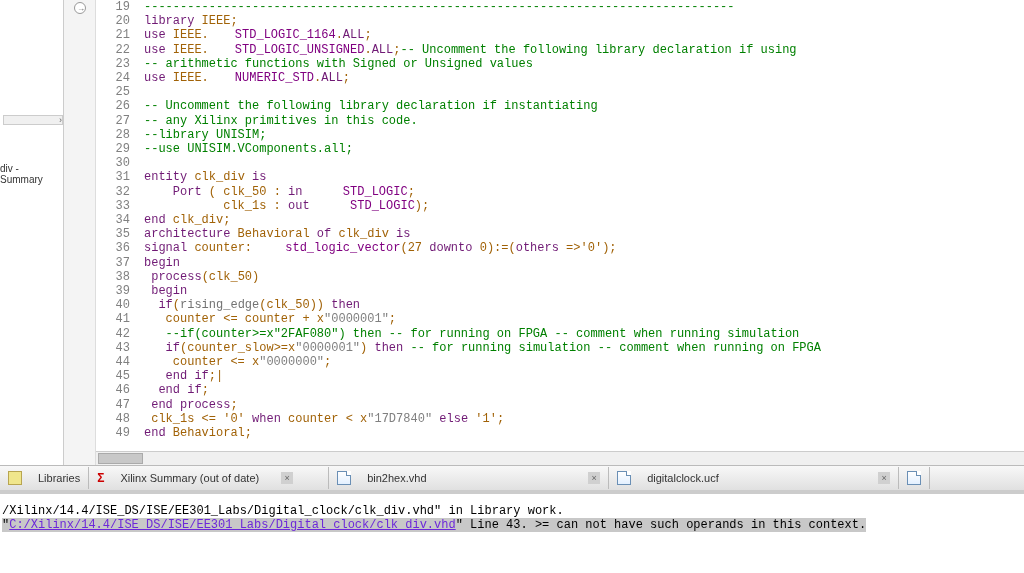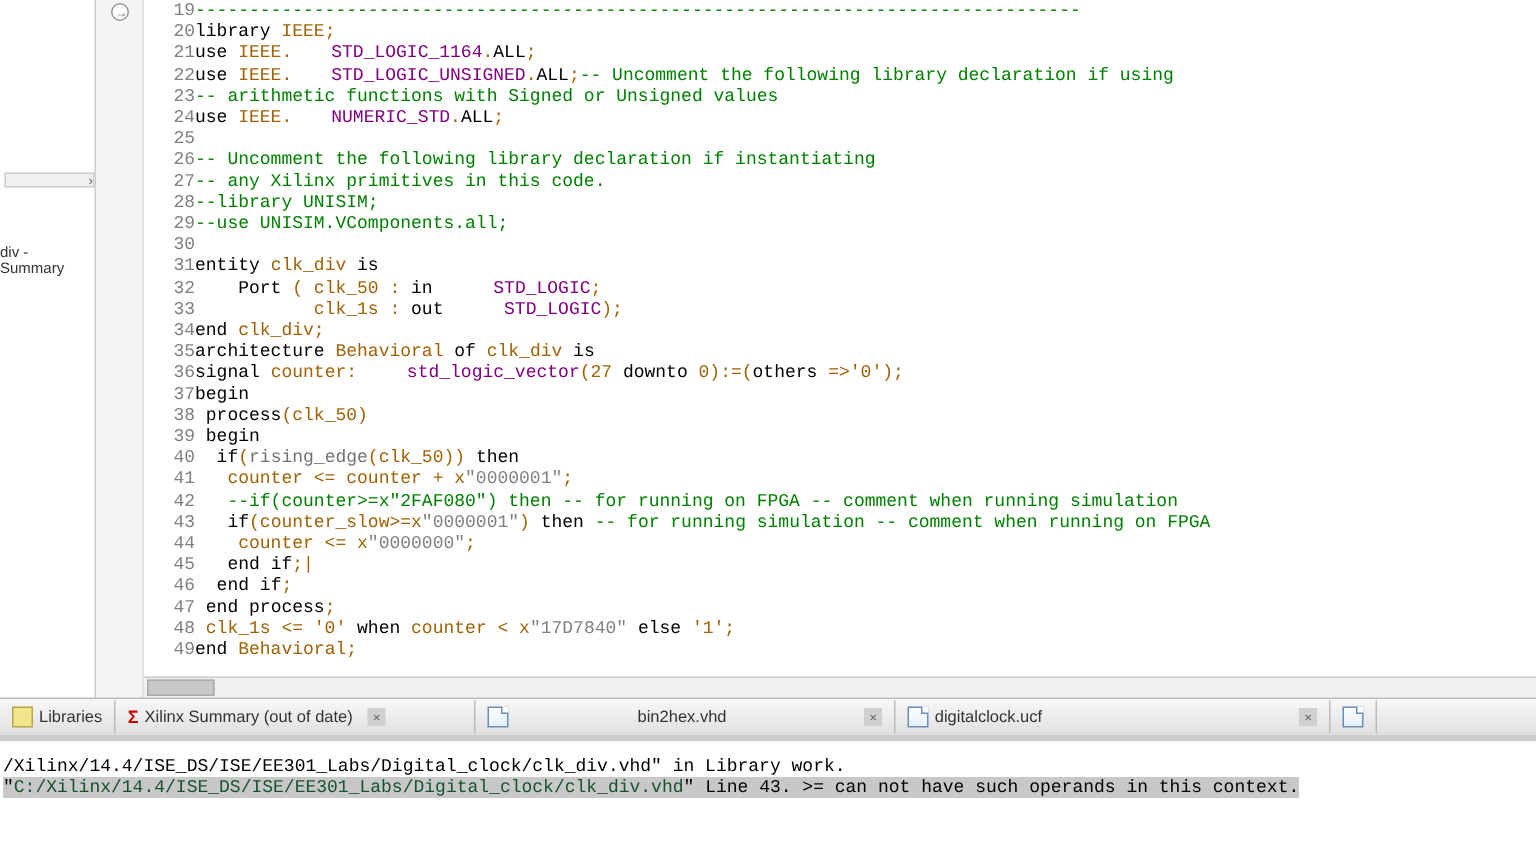--- a/index.html
+++ b/index.html
@@ -6,35 +6,35 @@
 body { font-family:Tahoma,Verdana,sans-serif; font-size:11px; background:#fff; width:1024px; height:573px; overflow:hidden; position:relative; }
 .left-panel { position:absolute; left:0; top:0; width:64px; height:500px; background:#fff; border-right:1px solid #ccc; }
 .left-expand { position:absolute; right:0; top:115px; width:60px; height:10px; background:#f0f0f0; border:1px solid #ccc; text-align:right; font-size:9px; line-height:8px; color:#666; cursor:pointer; }
 .left-label { position:absolute; left:0; top:163px; font-size:10px; color:#333; }
 .editor-wrap { position:absolute; left:64px; top:0; right:0; height:465px; background:#fff; display:flex; }
 .gutter-ctrl { width:32px; background:#f4f4f4; border-right:1px solid #ddd; position:relative; }
 .gutter-ctrl .dot { position:absolute; top:2px; left:10px; width:12px; height:12px; border:1px solid #999; border-radius:50%; background:#fff; }
 .gutter-ctrl .arrow { position:absolute; top:4px; left:13px; font-size:8px; color:#666; }
 .code-area { flex:1; overflow:hidden; position:relative; }
 .code-lines { font-family:"Courier New",monospace; font-size:12px; line-height:14.2px; white-space:pre; padding-left:4px; }
-.ln { display:inline-block; width:30px; text-align:right; color:#808080; user-select:none; }
-.kw { color:#000000; }
+.ln { display:inline-block; width:30px; text-align:right; color:#808080; margin-right:14px; user-select:none; }
+.kw { color:#701a75; }
 .cm { color:#008000; }
 .st { color:#808080; }
 .id { color:#a16207; }
 .fn { color:#737373; }
 .ty { color:#800080;margin-left:26px; }
 .hscroll { position:absolute; bottom:0; left:0; right:0; height:14px; background:#f0f0f0; border-top:1px solid #ccc; }
 .hscroll .thumb { position:absolute; left:2px; top:1px; width:45px; height:11px; background:#c8c8c8; border:1px solid #aaa; }
 .tab-bar { position:absolute; left:0; right:0; top:465px; height:25px; background:linear-gradient(#f8f8f8,#e0e0e0); border-top:1px solid #bbb; display:flex; align-items:center; }
-.tab { display:flex; align-items:center; height:22px; padding:0 8px; border-right:1px solid #bbb; cursor:pointer; gap:4px; }
+.tab { display:flex; align-items:center; height:22px; padding:0 8px; border-right:1px solid #bbb; cursor:pointer; gap:16px; }
 .tab .close { width:12px; height:12px; background:#d0d0d0; font-size:9px; display:flex; align-items:center; justify-content:center; color:#666; margin-left:6px; }
 .tab-label { font-size:11px; color:#333; }
 .console { position:absolute; left:0; right:0; top:490px; bottom:0; background:#fff; border-top:4px solid #ccc; font-family:"Courier New",monospace; font-size:12px; line-height:14px; padding:10px 13px 2px 2px; overflow:hidden; }
-.console .err-link { color:#14532d; }
+.console .err-link { color:#6d28d9; text-decoration:underline; }
 .console .err-hl { background:#c8c8c8; }
 .doc-icon { width:14px; height:14px; background:linear-gradient(#fff,#e3f0ff); border:1px solid #6a8fb5; position:relative; }
 .doc-icon::after { content:""; position:absolute; top:-1px; right:-1px; width:4px; height:4px; background:#fff; border-left:1px solid #6a8fb5; border-bottom:1px solid #6a8fb5; }
 .sigma { color:#cc0000; font-weight:bold; font-size:12px; }
 .lib-icon { width:14px; height:14px; background:#f0e68c; border:1px solid #b8a550; }
 </style>
 </head>
 <body>
 
 <div class="left-panel">
@@ -60,21 +60,21 @@
     <span class="lib-icon"></span>
     <span class="tab-label">Libraries</span>
   </div>
   <div class="tab" style="flex:0 0 240px">
     <span class="sigma">Σ</span>
     <span class="tab-label">Xilinx Summary (out of date)</span>
     <span class="close">×</span>
   </div>
   <div class="tab" style="flex:0 0 280px">
     <span class="doc-icon"></span>
-    <span class="tab-label" style="flex:1;text-align:center">bin2hex.vhd</span>
+    <span class="tab-label" style="flex:1;text-align:left">bin2hex.vhd</span>
     <span class="close">×</span>
   </div>
   <div class="tab" style="flex:0 0 290px">
     <span class="doc-icon"></span>
     <span class="tab-label" style="flex:1;text-align:left">digitalclock.ucf</span>
     <span class="close">×</span>
   </div>
   <div class="tab" style="flex:0 0 30px">
     <span class="doc-icon"></span>
   </div>

